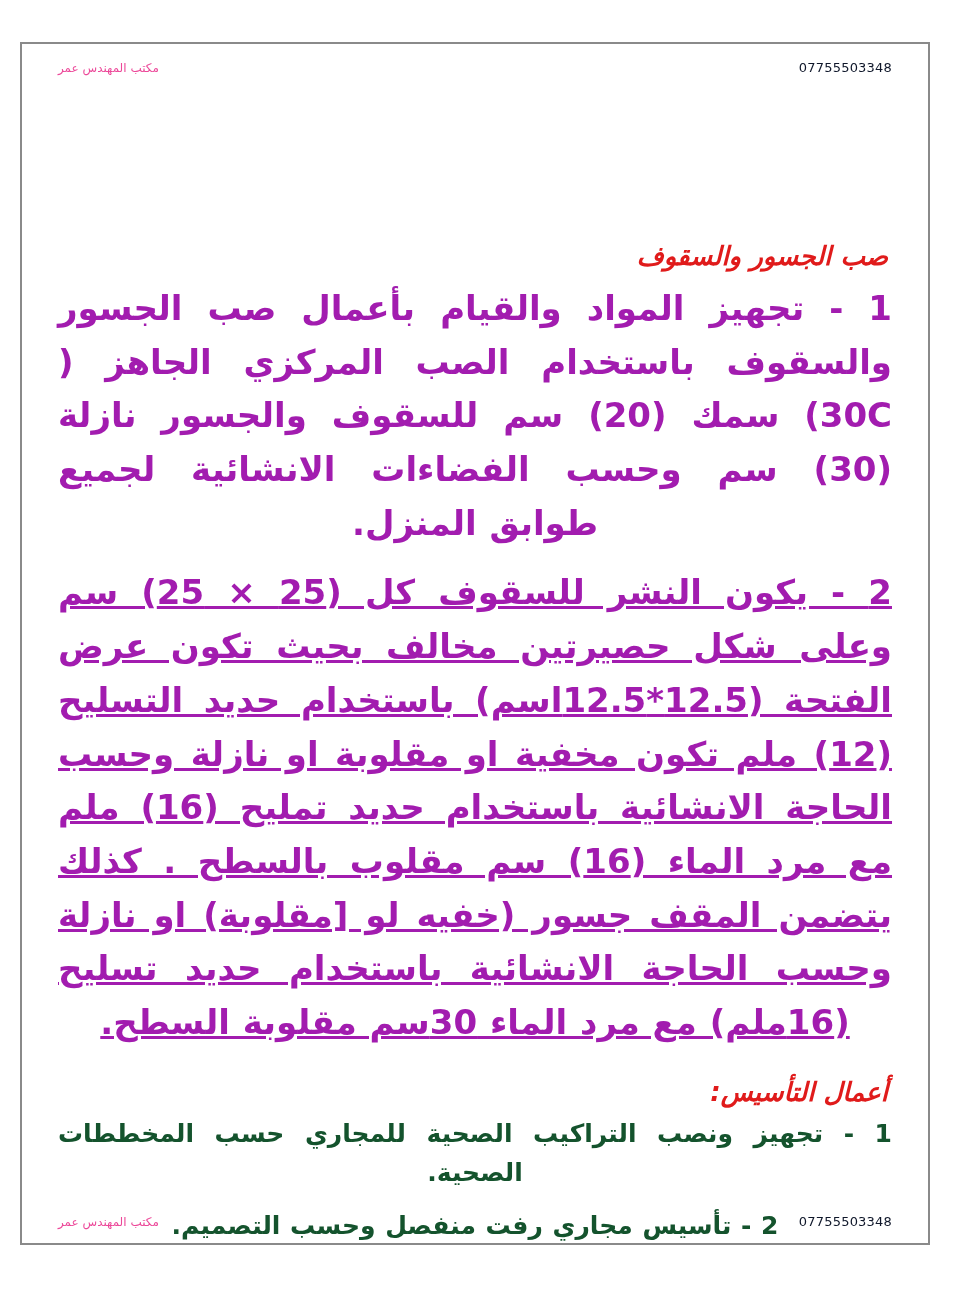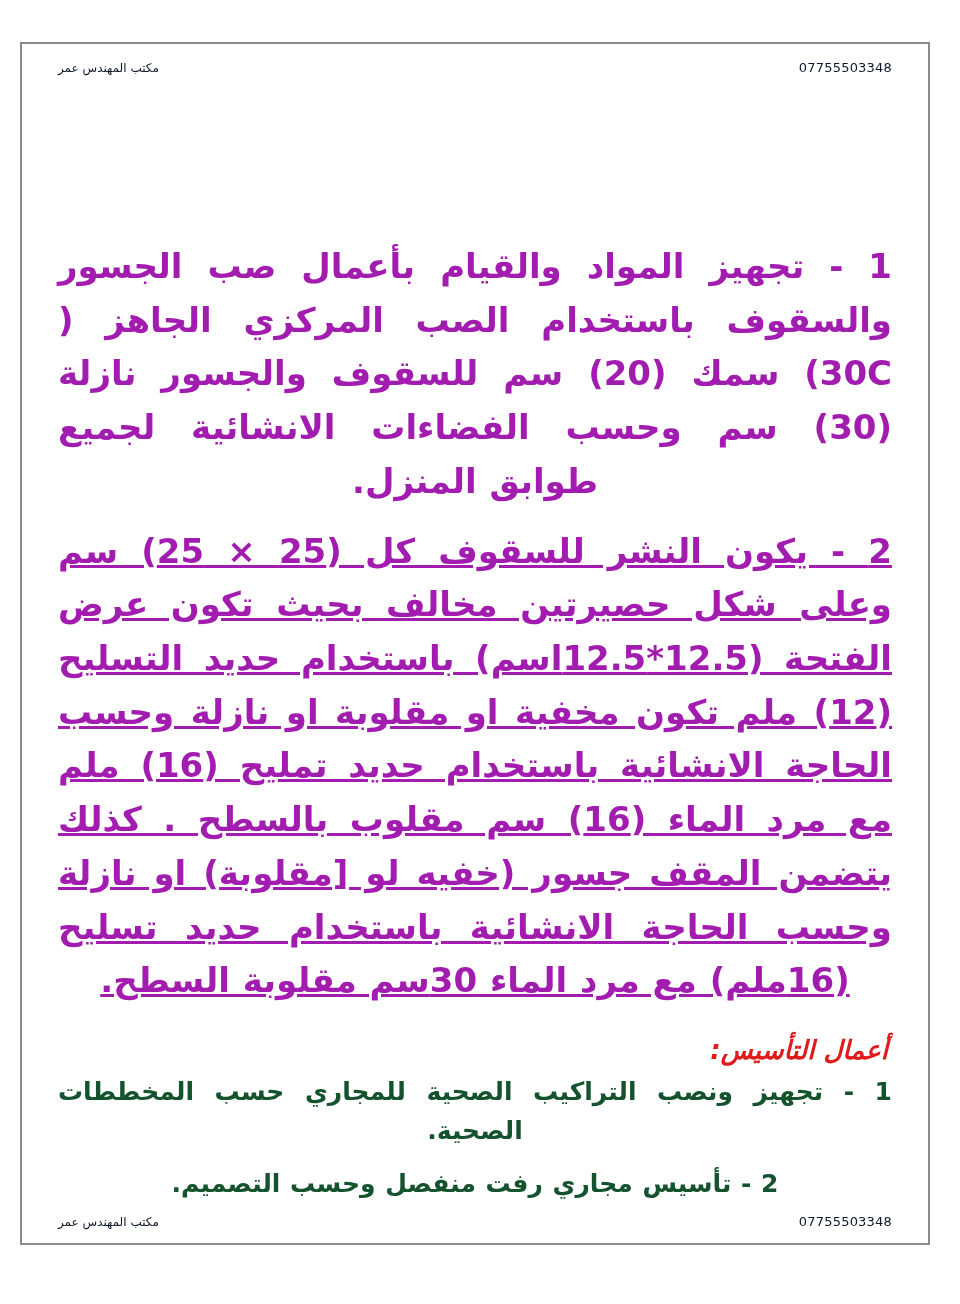--- a/index.html
+++ b/index.html
@@ -48,21 +48,21 @@
     color: #3b3b3b;
     letter-spacing: 0.2px;
   }
   .runner-head { top: 16px; }
   .runner-foot { bottom: 14px; }
 
   .runner-office {
     direction: rtl;
     unicode-bidi: isolate;
     font-size: 12px;
-    color: #0f172a;
+    color: #ec4899;
   }
   .runner-phone {
     direction: ltr;
     unicode-bidi: isolate;
     font-size: 13px;
     color: #0f172a;
     font-family: "DejaVu Sans", "Liberation Sans", sans-serif;
   }
 
   
@@ -123,20 +123,21 @@
 <div class="page">
   <div class="page-inner">
 
     <div class="runner runner-head">
       <span class="runner-office">مكتب المهندس عمر</span>
       <span class="runner-phone">07755503348</span>
     </div>
 
     <div class="content">
 
+      <h1 class="heading heading-1">صب الجسور والسقوف</h1>
 
       <p class="para">1 - تجهيز المواد والقيام بأعمال صب الجسور والسقوف باستخدام الصب المركزي الجاهز ( 30C) سمك (20) سم للسقوف والجسور نازلة (30) سم وحسب الفضاءات الانشائية لجميع طوابق المنزل.</p>
 
       <p class="para para-last">2 - يكون النشر للسقوف كل (25 × 25) سم وعلى شكل حصيرتين مخالف بحيث تكون عرض الفتحة (12.5*12.5اسم) باستخدام حديد التسليح (12) ملم تكون مخفية او مقلوبة او نازلة وحسب الحاجة الانشائية باستخدام حديد تمليح (16) ملم مع مرد الماء (16) سم مقلوب بالسطح . كذلك يتضمن المقف جسور (خفيه لو [مقلوبة) او نازلة وحسب الحاجة الانشائية باستخدام حديد تسليح (16ملم) مع مرد الماء 30سم مقلوبة السطح.</p>
 
       <h2 class="heading heading-2">أعمال التأسيس:</h2>
 
       <p class="list-item">1 - تجهيز ونصب التراكيب الصحية للمجاري حسب المخططات الصحية.</p>
 
       <p class="list-item">2 - تأسيس مجاري رفت منفصل وحسب التصميم.</p>

